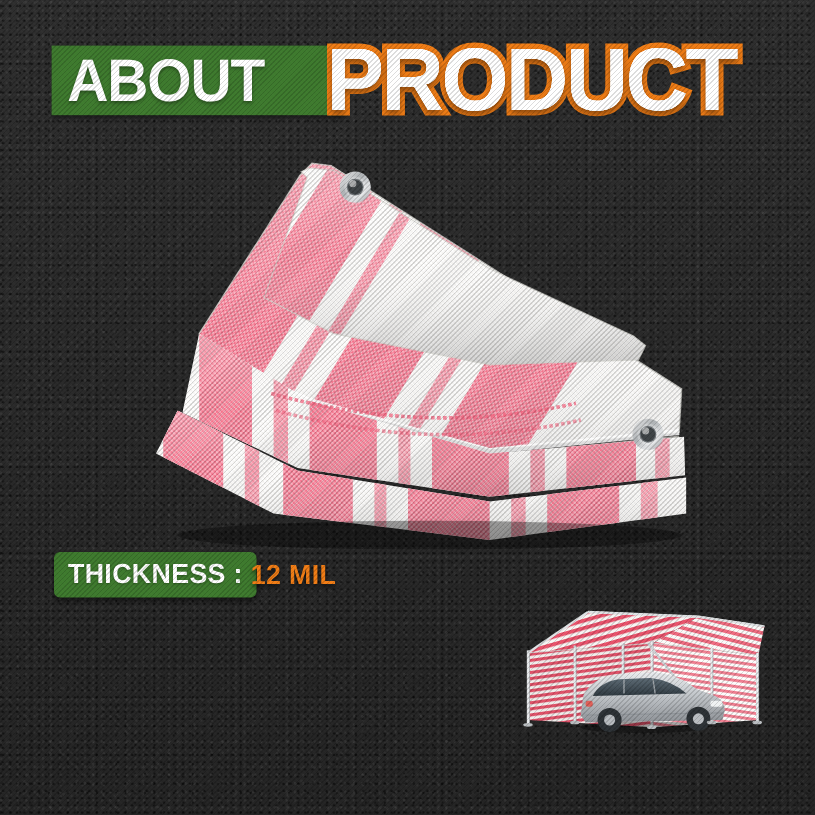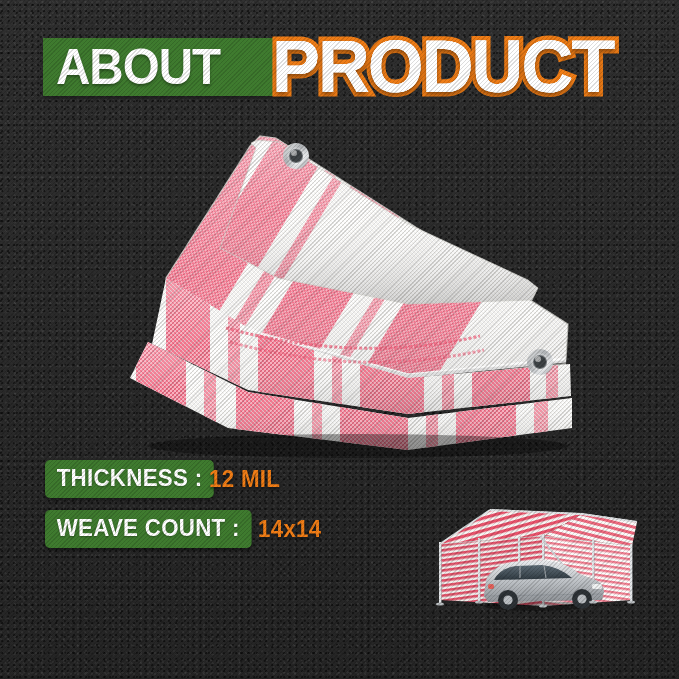--- a/index.html
+++ b/index.html
@@ -239,24 +239,20 @@
     </svg>
   </div>
 
   <div class="specs">
 
     <div class="spec-row r1">
       <span class="spec-label">THICKNESS :</span>
       <span class="spec-value">12 MIL</span>
     </div>
 
-    <div class="spec-row r2">
-      <span class="spec-label">WEAVE COUNT :</span>
-      <span class="spec-value">14x14</span>
-    </div>
 
 
 
   </div>
 
   <div class="carport">
     <svg viewBox="0 0 232 115" xmlns="http://www.w3.org/2000/svg" aria-hidden="true">
       <defs>
         <pattern id="stripeRoofL" width="6" height="6" patternUnits="userSpaceOnUse" patternTransform="rotate(-16)">
           <rect width="6" height="6" fill="#f8f6f4"></rect>

